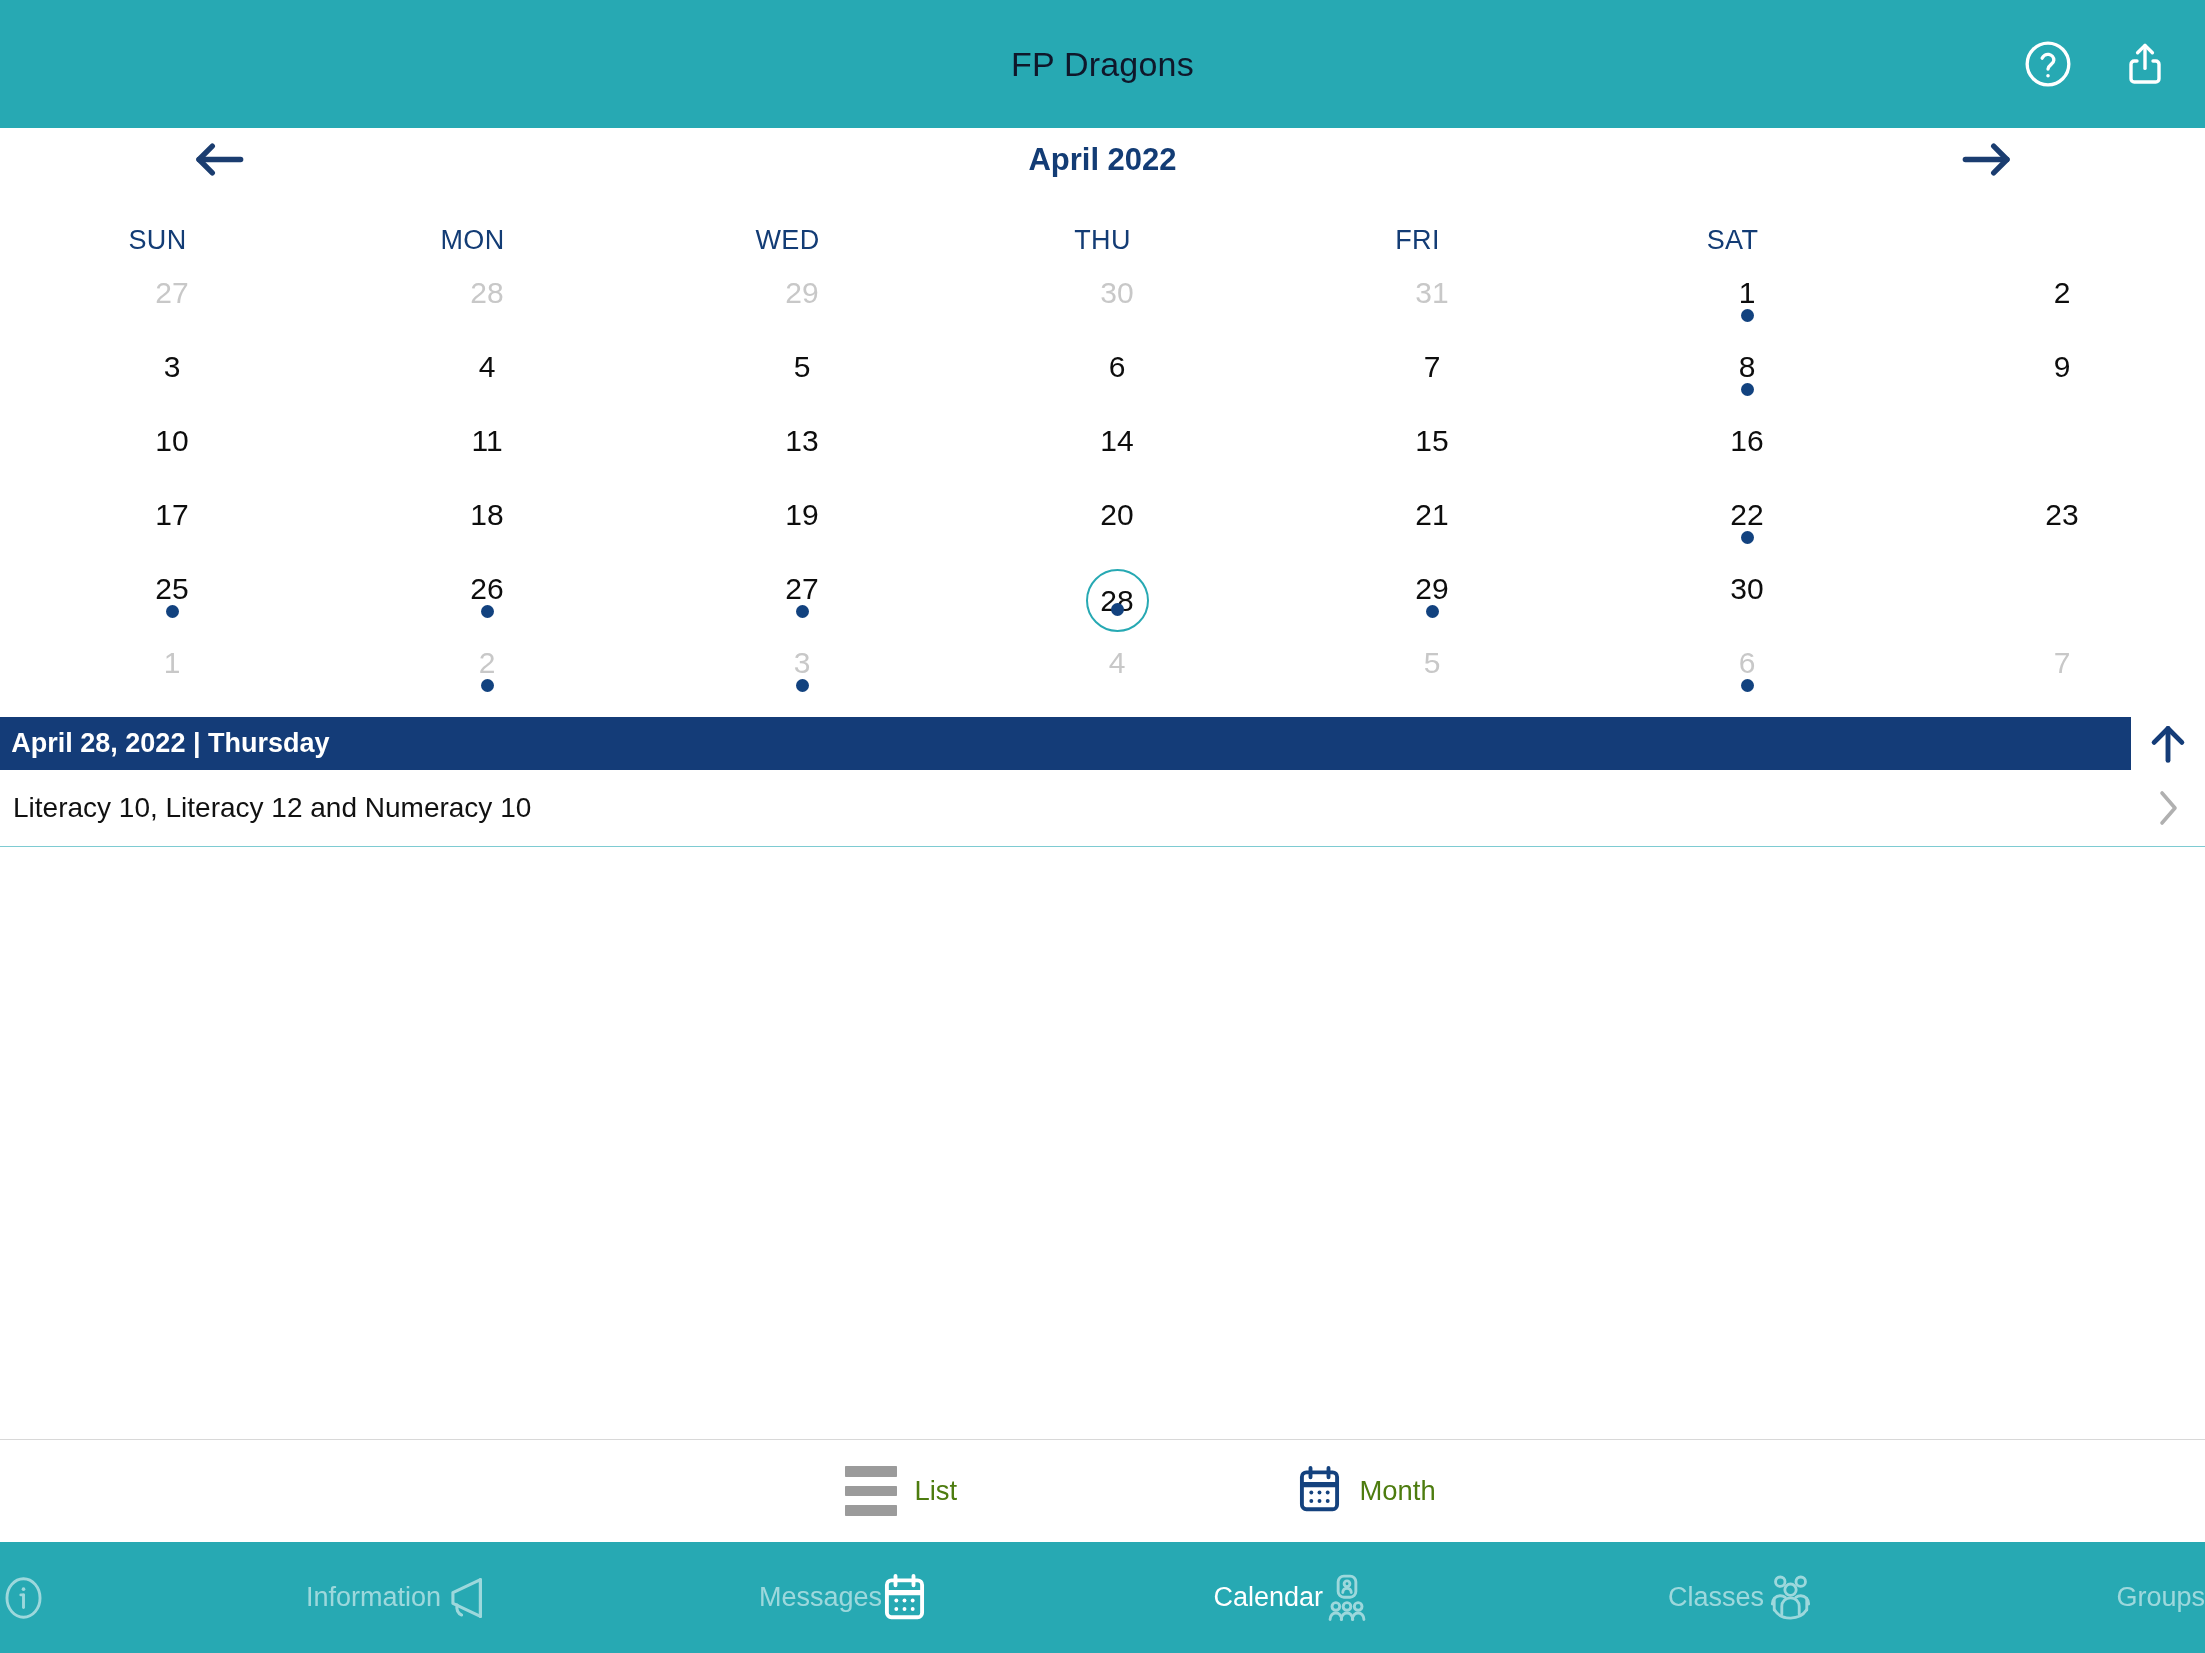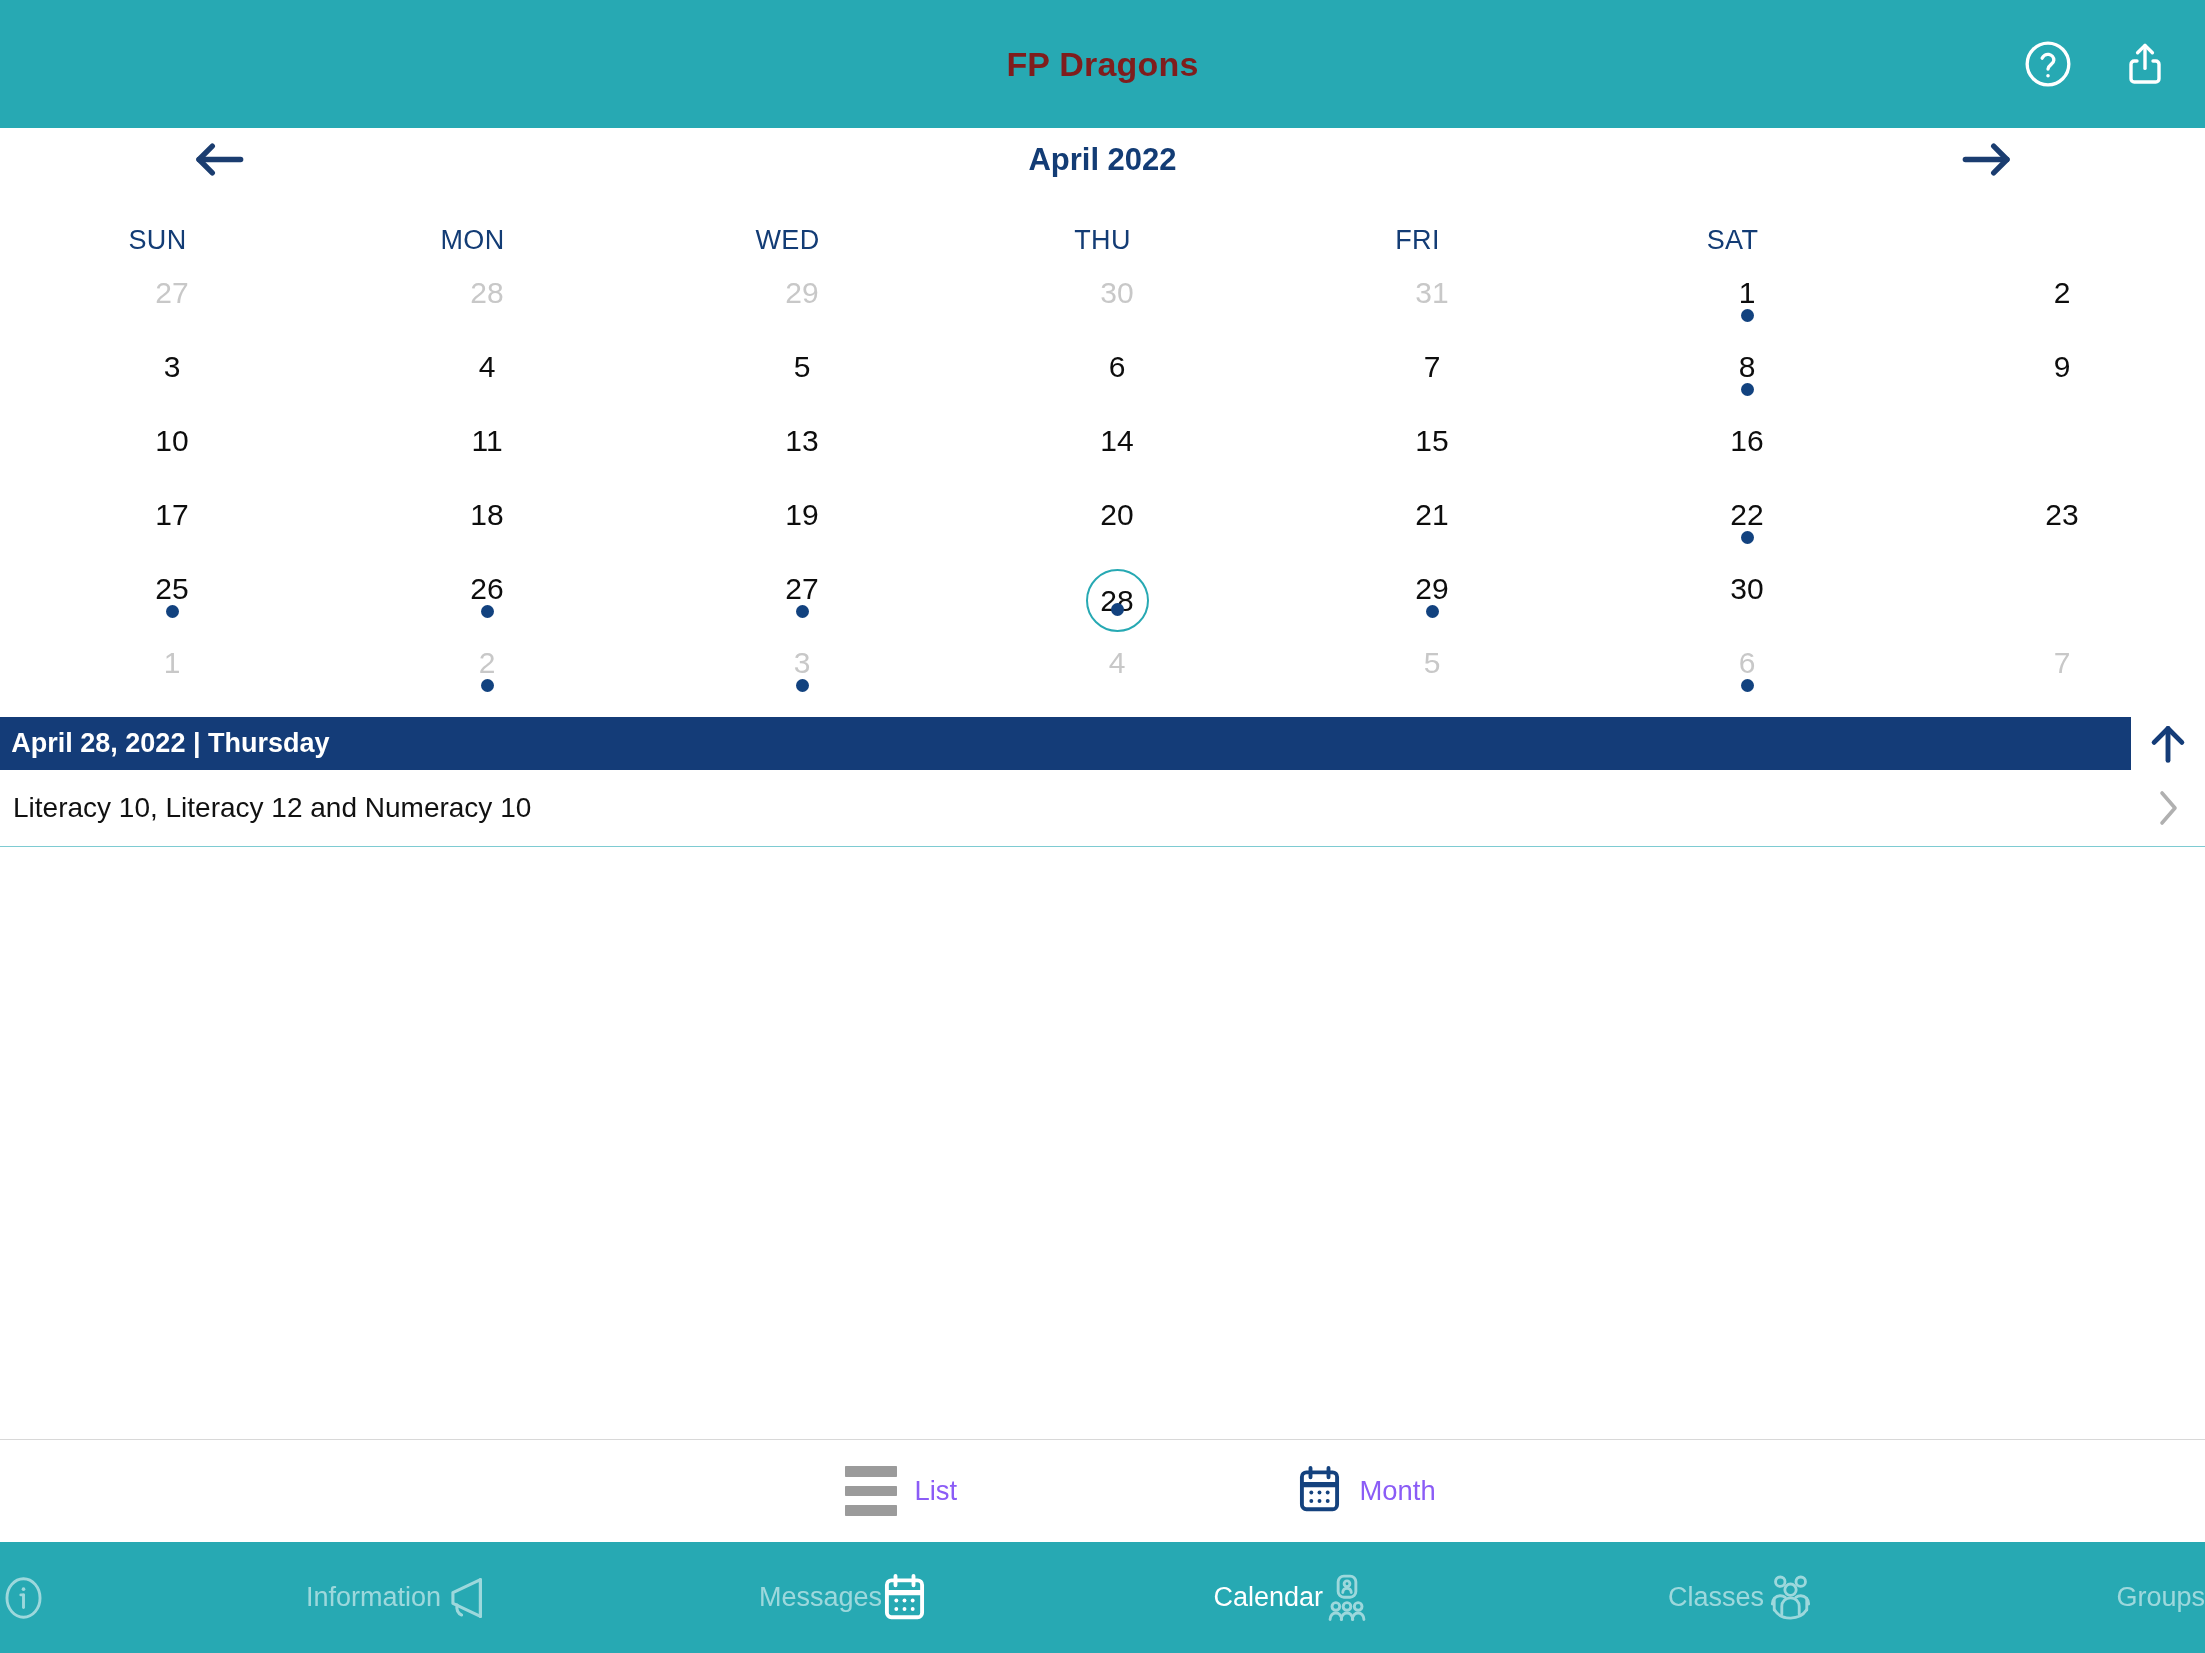--- a/index.html
+++ b/index.html
@@ -16,23 +16,23 @@
   }
 
   
   .topbar {
     height: 128px; flex: 0 0 128px;
     background: #27A9B3;
     display: flex; align-items: center; justify-content: center;
     position: relative;
   }
   .topbar-title {
-    color: #7f1d1d;
+    color: #0f172a;
     font-size: 34px;
-    font-weight: bold;
+    font-weight: normal;
     letter-spacing: 0.2px;
   }
   .topbar-actions {
     position: absolute; right: 36px; top: 50%;
     transform: translateY(-50%);
     display: flex; align-items: center; gap: 48px;
   }
   .icon-btn { display: flex; align-items: center; justify-content: center; }
 
   
@@ -161,21 +161,21 @@
     display: flex; align-items: center;
     justify-content: center;
     gap: 0;
   }
   .view-item {
     display: flex; align-items: center; gap: 18px;
     width: 452px;
     justify-content: flex-start;
     padding-left: 194px;
   }
-  .view-label { font-size: 27.4px; color: #8b5cf6; }
+  .view-label { font-size: 27.4px; color: #4d7c0f; }
   .hamburger { display: flex; flex-direction: column; gap: 9px; width: 52px; }
   .hamburger span { display: block; height: 10.5px; background: #9b9b9b; border-radius: 0.8px; }
 
   
   .tabbar {
     height: 111px; flex: 0 0 111px;
     background: #27A9B3;
     display: grid;
     grid-template-columns: repeat(5, 1fr);
     align-items: center;

